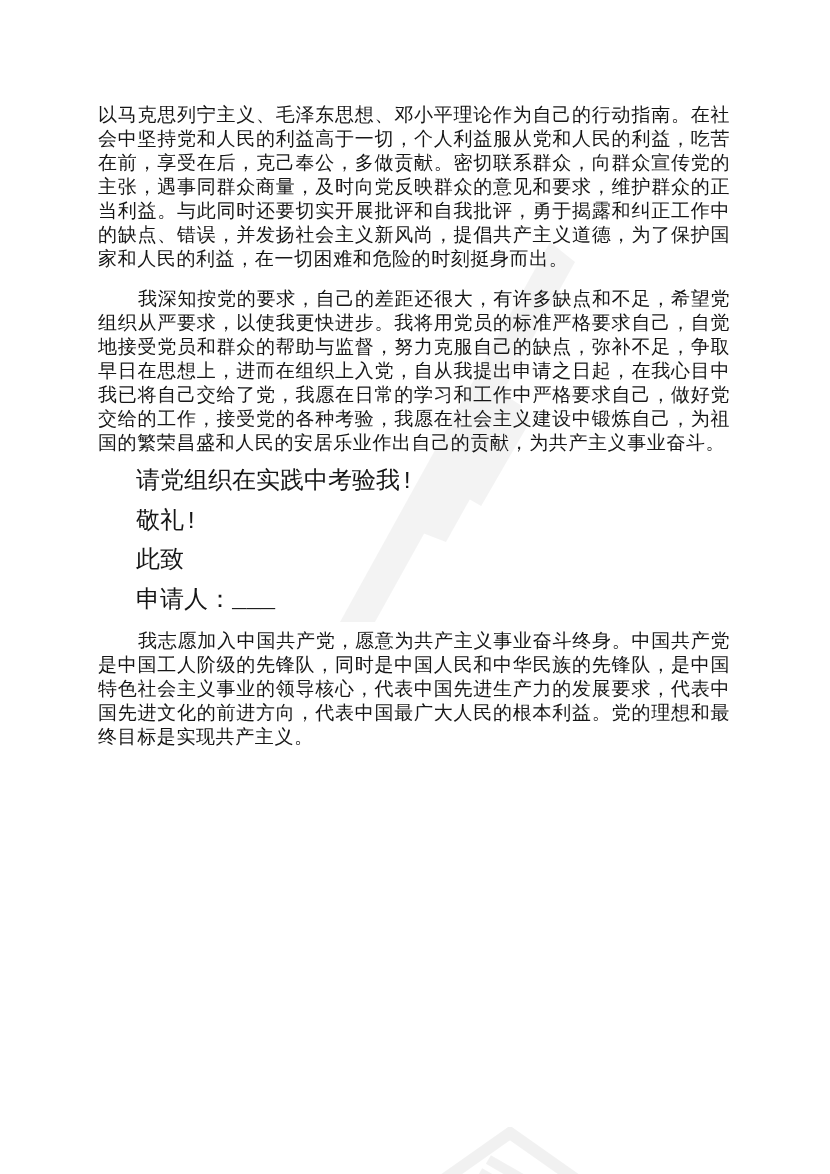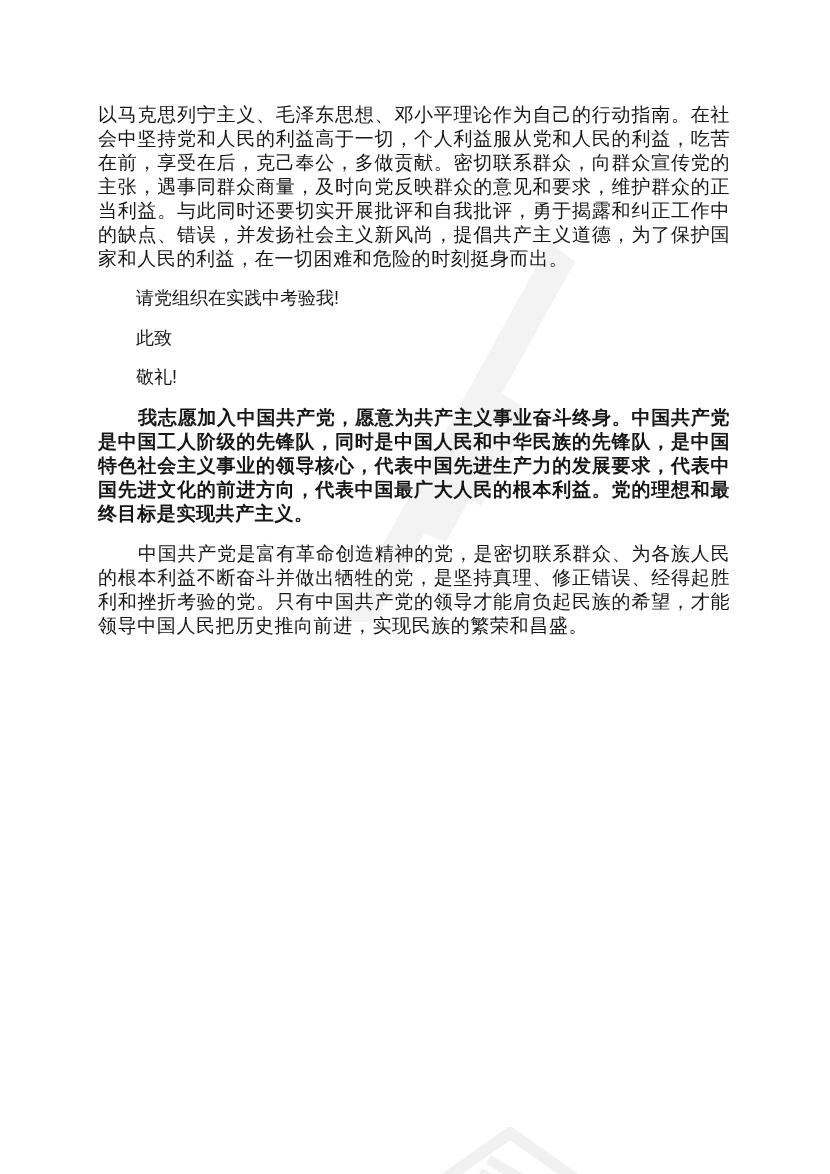--- a/index.html
+++ b/index.html
@@ -9,25 +9,25 @@
   .wm-mid { left: 300px; top: 190px; width: 320px; height: 420px; opacity: 0.09; }
   .wm-bottom { left: 395px; top: 1115px; width: 230px; height: 80px; opacity: 0.10; }
   .content { position: absolute; left: 98px; top: 90px; width: 632px; color: #161616; }
   .para {
     font-family: "DejaVu Serif", "Liberation Serif", serif;
     font-size: 19px; line-height: 24px; margin: 0 0 16px 0;
     text-align: justify; text-justify: inter-character; letter-spacing: 0.6px;
   }
   .para.indent { text-indent: 40px; }
   .short {
-    font-family: Liberation Sans, sans-serif;
-    font-size: 18px; line-height: 24px; margin: 0 0 15.5px 38px;
+    font-family: Liberation Mono, monospace;
+    font-size: 24px; line-height: 24px; margin: 0 0 15.5px 38px;
   }
   .short.gap-after { margin-bottom: 15px; }
-  .para.after-short { margin-top: 0; font-weight: bold; }
+  .para.after-short { margin-top: 0; }
 </style>
 </head>
 <body>
 
 <div class="page">
 
   <svg class="watermark wm-mid" viewBox="0 0 320 420">
     <g fill="#808080">
       <polygon points="40,420 250,40 275,60 75,420"></polygon>
       <polygon points="120,330 200,190 222,204 146,340"></polygon>
@@ -41,21 +41,22 @@
       <polyline points="10,80 115,6 220,80"></polyline>
     </g>
     <g fill="#808080">
       <rect x="90" y="40" width="50" height="10" transform="rotate(30 115 45)"></rect>
       <rect x="80" y="58" width="70" height="10" transform="rotate(30 115 63)"></rect>
     </g>
   </svg>
 
   <div class="content">
     <p class="para">以马克思列宁主义、毛泽东思想、邓小平理论作为自己的行动指南。在社会中坚持党和人民的利益高于一切，个人利益服从党和人民的利益，吃苦在前，享受在后，克己奉公，多做贡献。密切联系群众，向群众宣传党的主张，遇事同群众商量，及时向党反映群众的意见和要求，维护群众的正当利益。与此同时还要切实开展批评和自我批评，勇于揭露和纠正工作中的缺点、错误，并发扬社会主义新风尚，提倡共产主义道德，为了保护国家和人民的利益，在一切困难和危险的时刻挺身而出。</p>
+    <p class="para indent">我深知按党的要求，自己的差距还很大，有许多缺点和不足，希望党组织从严要求，以使我更快进步。我将用党员的标准严格要求自己，自觉地接受党员和群众的帮助与监督，努力克服自己的缺点，弥补不足，争取早日在思想上，进而在组织上入党，自从我提出申请之日起，在我心目中我已将自己交给了党，我愿在日常的学习和工作中严格要求自己，做好党交给的工作，接受党的各种考验，我愿在社会主义建设中锻炼自己，为祖国的繁荣昌盛和人民的安居乐业作出自己的贡献，为共产主义事业奋斗。</p>
 
     <p class="short">请党组织在实践中考验我!</p>
+    <p class="short">敬礼!</p>
     <p class="short">此致</p>
-    <p class="short">敬礼!</p>
+    <p class="short">申请人：___</p>
 
     <p class="para indent after-short">我志愿加入中国共产党，愿意为共产主义事业奋斗终身。中国共产党是中国工人阶级的先锋队，同时是中国人民和中华民族的先锋队，是中国特色社会主义事业的领导核心，代表中国先进生产力的发展要求，代表中国先进文化的前进方向，代表中国最广大人民的根本利益。党的理想和最终目标是实现共产主义。</p>
-    <p class="para indent">中国共产党是富有革命创造精神的党，是密切联系群众、为各族人民的根本利益不断奋斗并做出牺牲的党，是坚持真理、修正错误、经得起胜利和挫折考验的党。只有中国共产党的领导才能肩负起民族的希望，才能领导中国人民把历史推向前进，实现民族的繁荣和昌盛。</p>
   </div>
 </div>
 
 </body></html>

